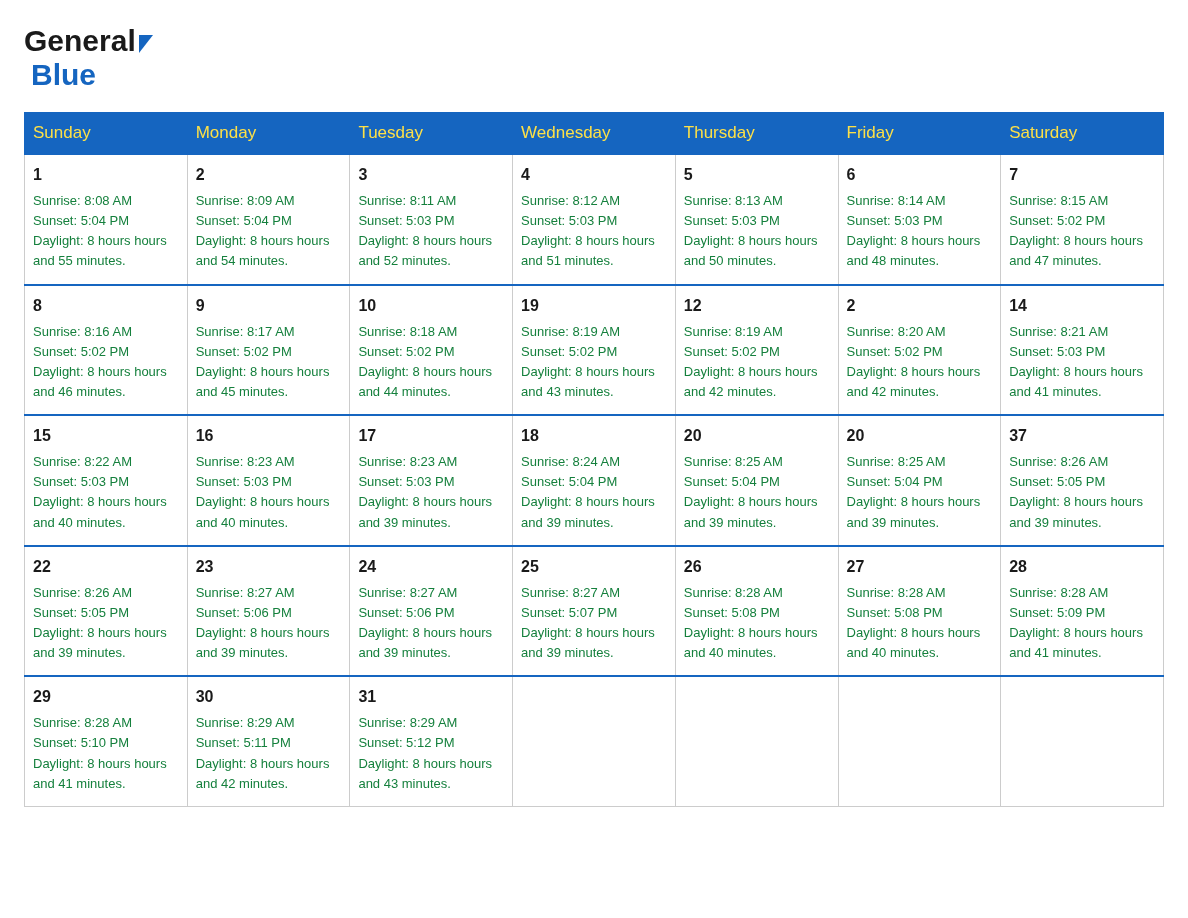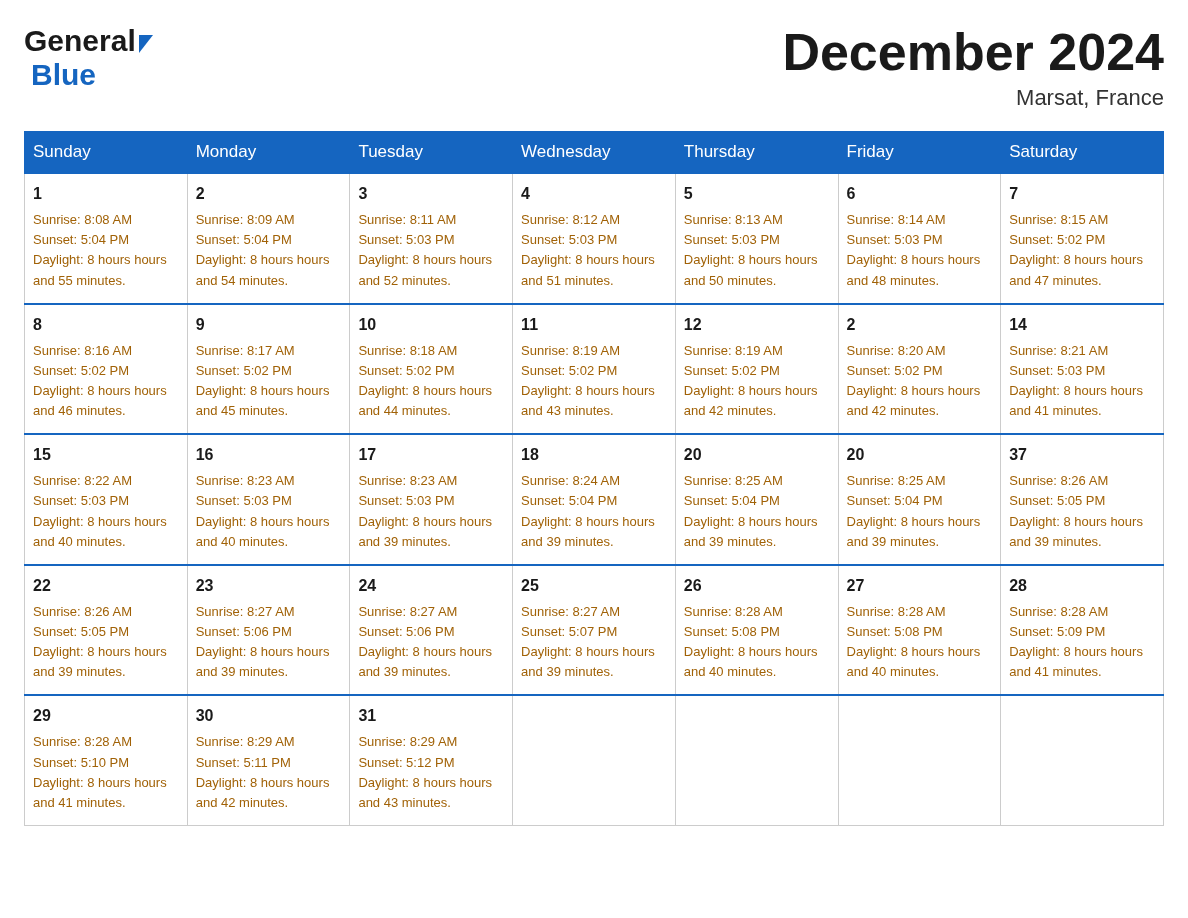--- a/index.html
+++ b/index.html
@@ -31,21 +31,21 @@
       color: #333;
       margin-top: 4px;
     }
     .calendar {
       width: 100%;
       border-collapse: collapse;
       border: 1px solid #aaa;
     }
     .calendar th {
       background-color: #1565c0;
-      color: #ffffff;
+      color: #fde047;
       padding: 10px 8px;
       text-align: left;
       font-size: 17px;
       font-weight: normal;
       border: 1px solid #1565c0;
       margin-left: 18px;
     }
     .calendar td {
       vertical-align: top;
       padding: 8px 8px 12px 8px;
@@ -61,21 +61,21 @@
     }
     .day-number {
       font-size: 16px;
       font-weight: bold;
       color: #1a1a1a;
       display: block;
       margin-bottom: 4px;
     }
     .day-info {
       font-size: 13px;
-      color: #a16207;
+      color: #15803d;
       line-height: 1.55;
     }
     .week-row td {
       border-top: 2px solid #1565c0;
     }
     .logo-wrapper {
       display: flex;
       flex-direction: column;
     }
     .logo-top-line {
@@ -109,24 +109,20 @@
 <div class="header">
   <div class="logo-wrapper">
     <div class="logo-top-line">
       <span class="logo-general-text">General</span>
       <div class="logo-arrow"></div>
     </div>
     <div style="display:flex; align-items:center;">
       <span class="logo-blue-text">Blue</span>
     </div>
   </div>
-  <div class="title-section">
-    <div class="calendar-title">December 2024</div>
-    <div class="calendar-subtitle">Marsat, France</div>
-  </div>
 </div>
 
 <table class="calendar">
   <thead>
     <tr>
     <th>Sunday</th>
         <th>Monday</th>
         <th>Tuesday</th>
         <th>Wednesday</th>
         <th>Thursday</th>
@@ -172,21 +168,21 @@
       </td>
         <td>
         <span class="day-number">9</span>
         <span class="day-info">Sunrise: 8:17 AM<br>Sunset: 5:02 PM<br>Daylight: 8 hours hours<br>and 45 minutes.</span>
       </td>
         <td>
         <span class="day-number">10</span>
         <span class="day-info">Sunrise: 8:18 AM<br>Sunset: 5:02 PM<br>Daylight: 8 hours hours<br>and 44 minutes.</span>
       </td>
         <td>
-        <span class="day-number">11</span>
+        <span class="day-number">19</span>
         <span class="day-info">Sunrise: 8:19 AM<br>Sunset: 5:02 PM<br>Daylight: 8 hours hours<br>and 43 minutes.</span>
       </td>
         <td>
         <span class="day-number">12</span>
         <span class="day-info">Sunrise: 8:19 AM<br>Sunset: 5:02 PM<br>Daylight: 8 hours hours<br>and 42 minutes.</span>
       </td>
         <td>
         <span class="day-number">2</span>
         <span class="day-info">Sunrise: 8:20 AM<br>Sunset: 5:02 PM<br>Daylight: 8 hours hours<br>and 42 minutes.</span>
       </td>

